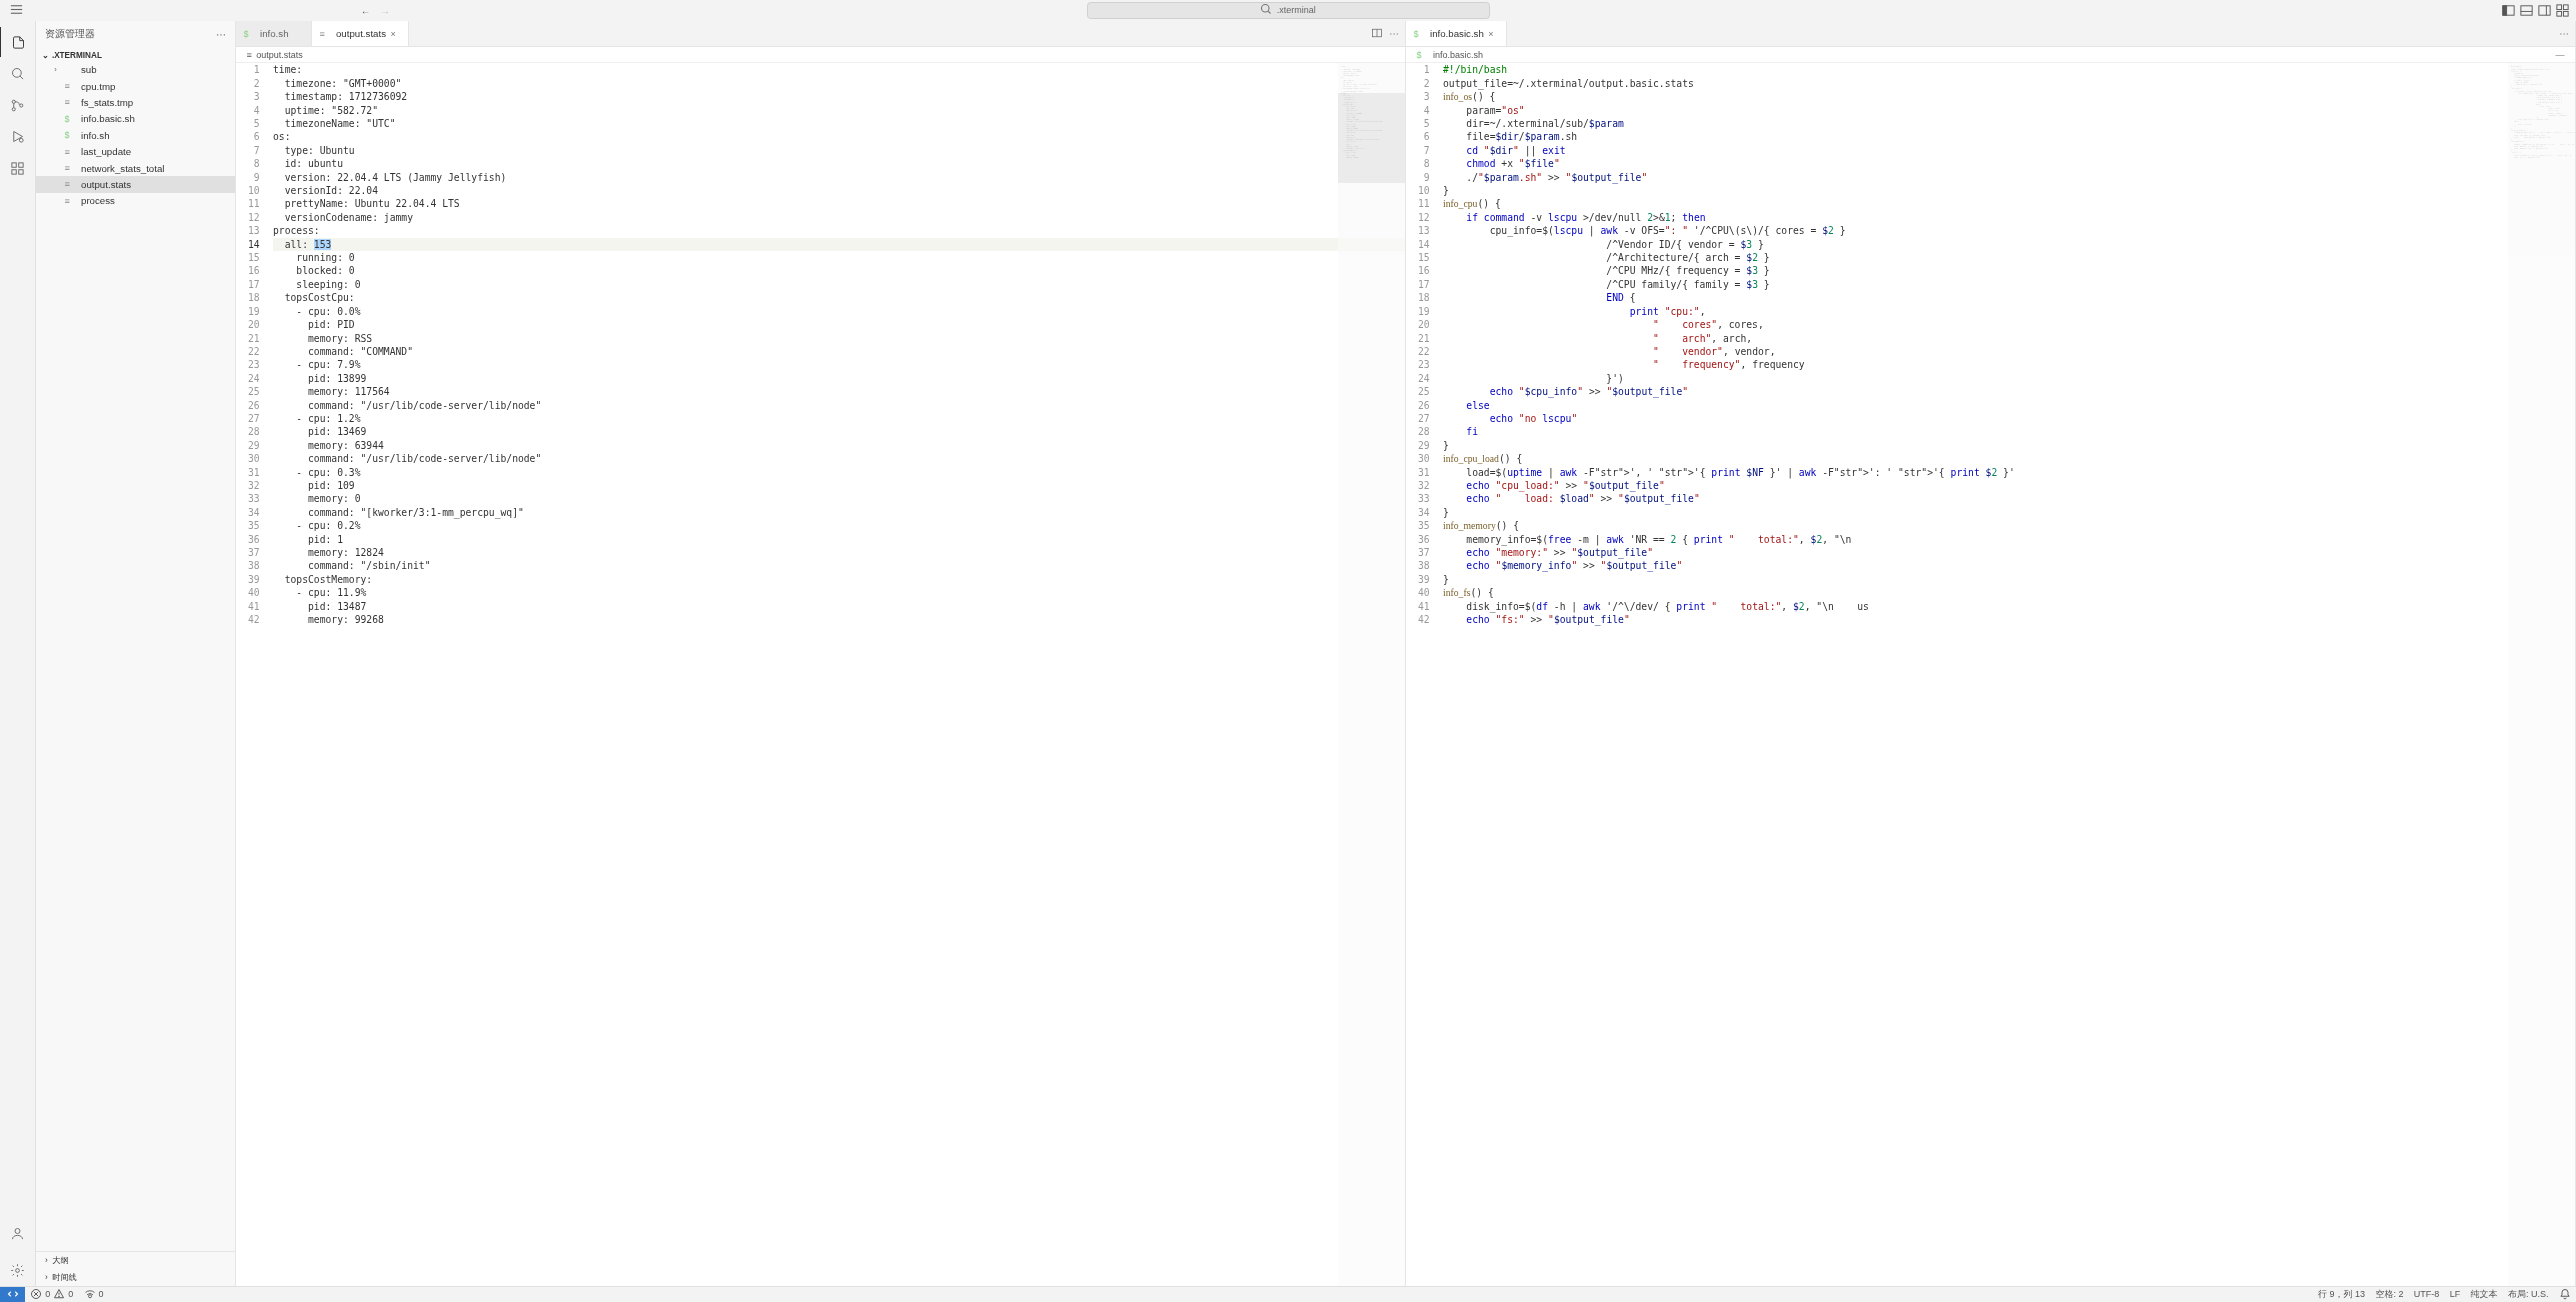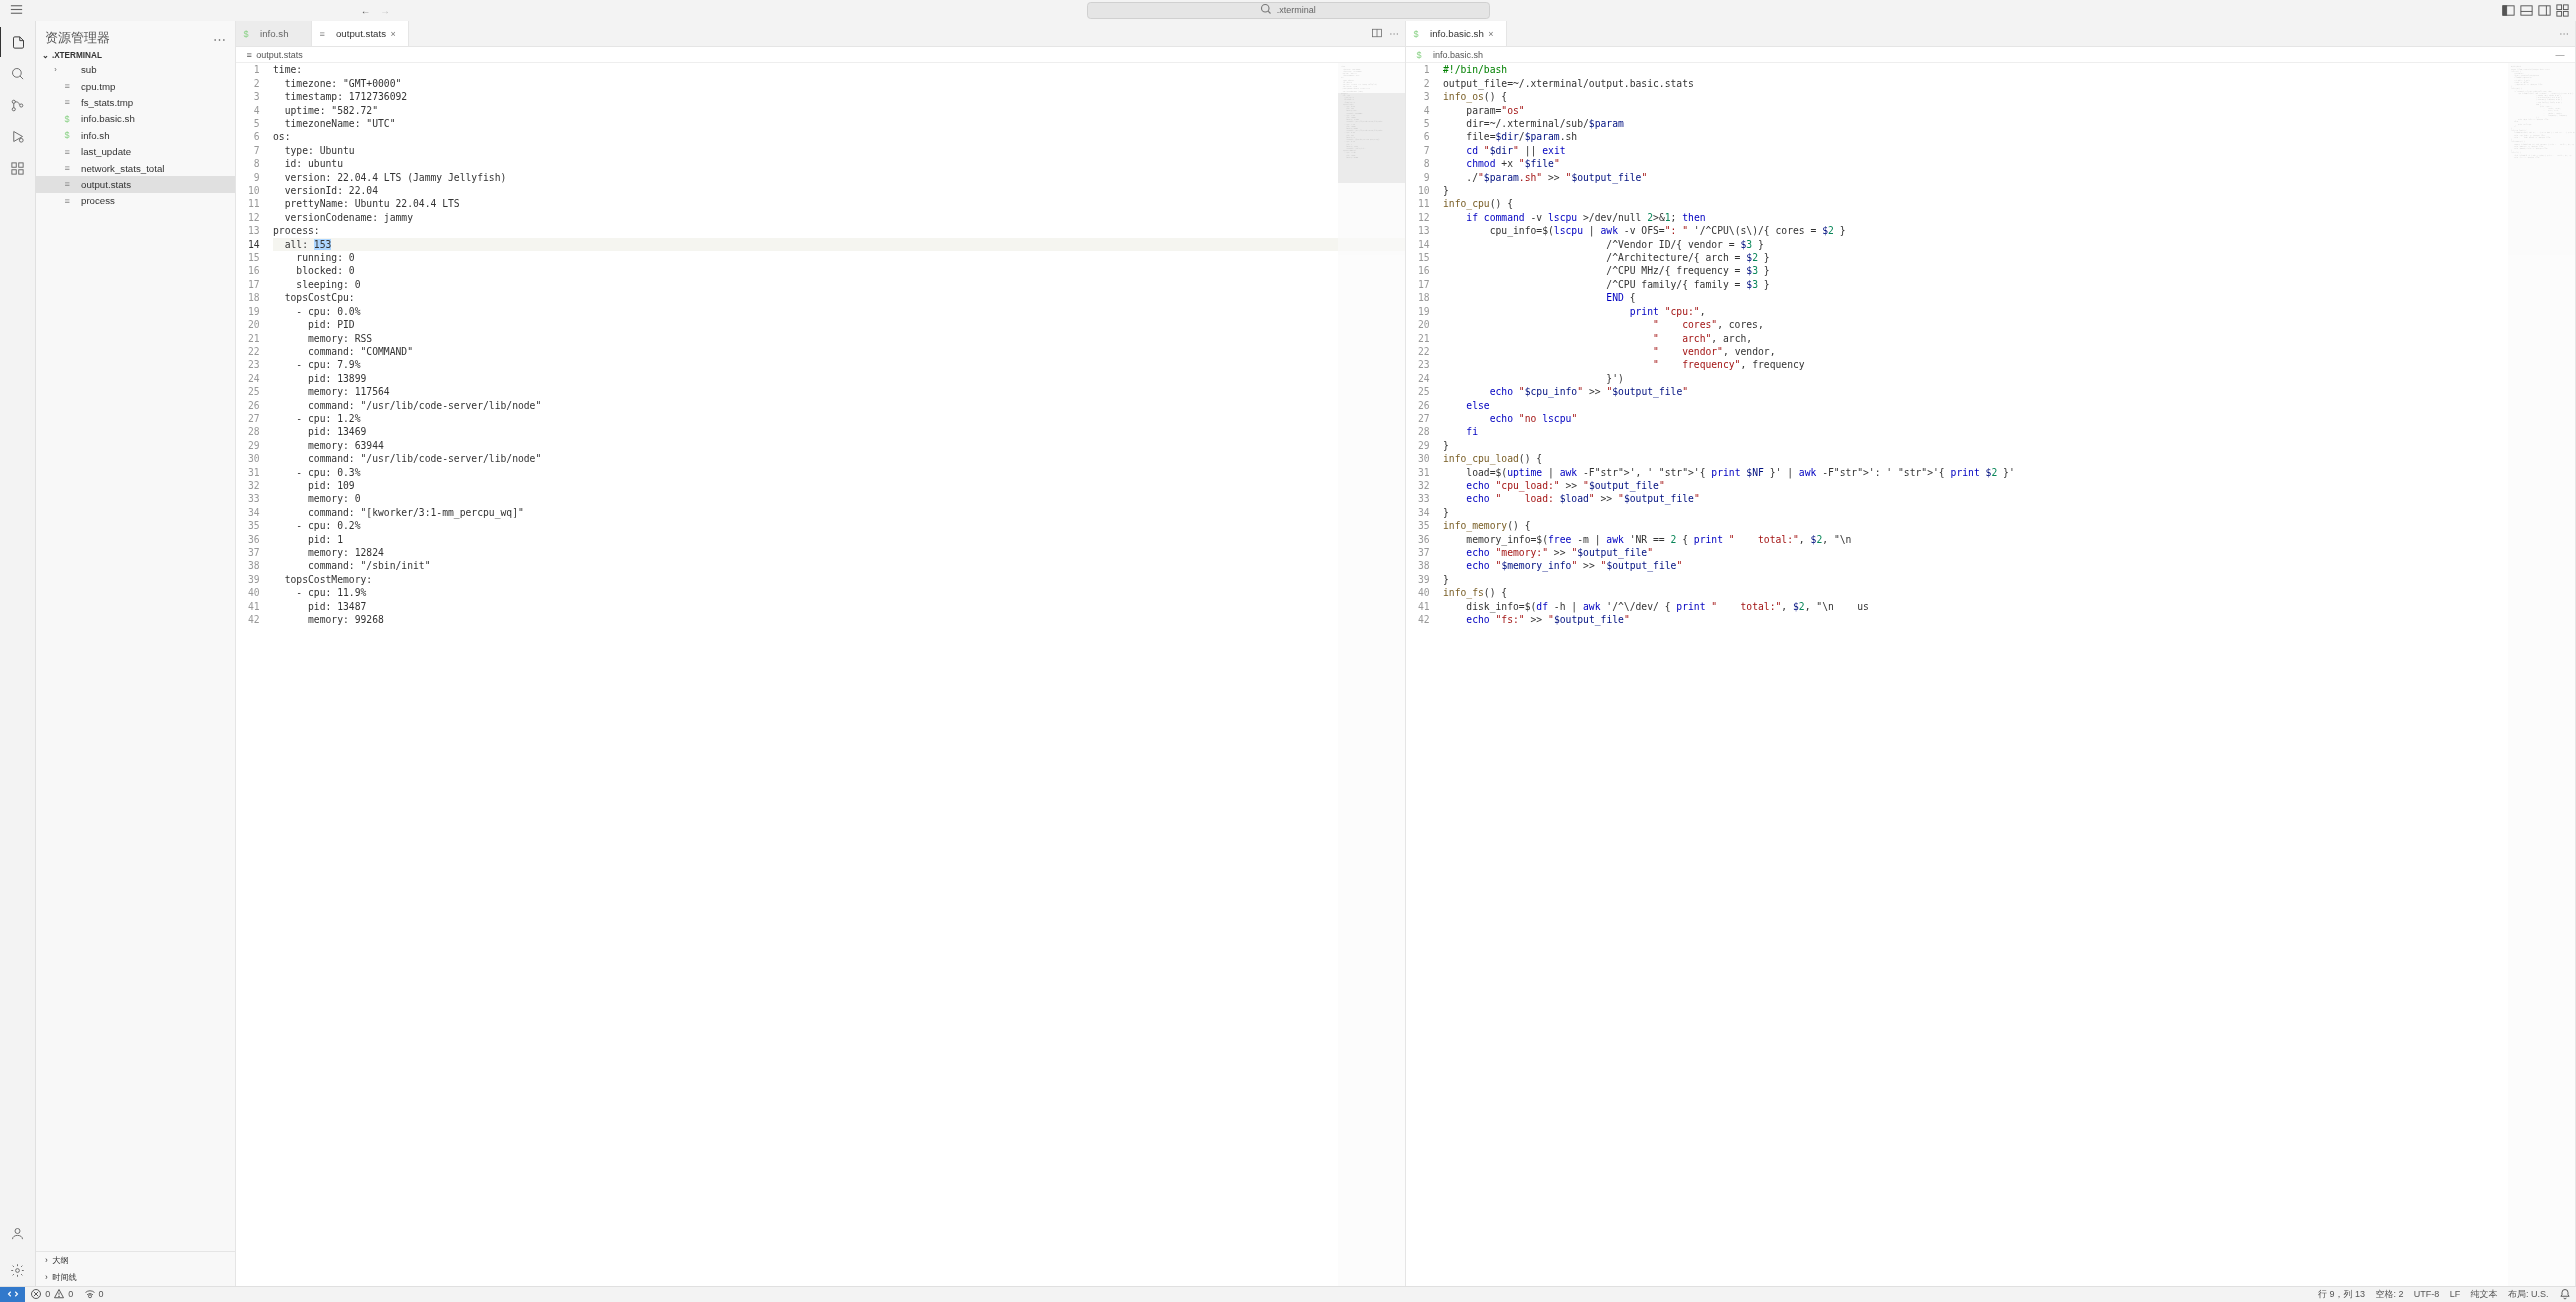--- a/index.html
+++ b/index.html
@@ -12,21 +12,21 @@
     .titlebar-right { position: absolute; right: 6px; display: flex; gap: 3px; }
     .titlebar-icon { width: 15px; height: 15px; display: flex; align-items: center; justify-content: center; color: #555; }
 
     .main-layout { display: flex; height: calc(100vh - 21px - 16.4px); }
     .activity-bar { width: 36px; background: #f3f3f3; display: flex; flex-direction: column; align-items: center; padding-top: 6px; gap: 1.5px; border-right: 0.7px solid #e0e0e0; }
     .activity-item { width: 36px; height: 30px; display: flex; align-items: center; justify-content: center; color: #666; cursor: pointer; }
     .activity-item.active { border-left: 1.5px solid #333; color: #333; }
     .activity-bottom { margin-top: auto; margin-bottom: 6px; }
 
     .sidebar { width: 200px; background: #f8f8f8; border-right: 0.7px solid #e5e5e5; display: flex; flex-direction: column; }
-    .sidebar-header { height: 26px; display: flex; align-items: flex-end; padding: 0 9px; font-size: 13px; color: #555; justify-content: space-between; }
+    .sidebar-header { height: 26px; display: flex; align-items: center; padding: 0 9px; font-size: 10px; color: #555; justify-content: space-between; }
     .sidebar-actions { display: flex; gap: 3px; color: #666; }
     .sidebar-section { padding: 1.5px 0; }
     .sidebar-root { display: flex; align-items: center; padding: 1.5px 6px; font-weight: bold; font-size: 8.2px; cursor: pointer; gap: 3px; }
     .file-item { display: flex; align-items: center; padding: 1.5px 6px 1.5px 15px; font-size: 9.7px; color: #333; cursor: pointer; gap: 4.5px; height: 16.4px; }
     .file-item.selected { background: #e0e0e0; }
     .file-item .chev { width: 9px; text-align: center; color: #666; font-size: 7.5px; }
     .file-icon { width: 12px; display: inline-flex; color: #888; font-size: 9px; }
     .sidebar-footer { margin-top: auto; border-top: 0.7px solid #e5e5e5; }
     .sidebar-footer-item { padding: 3px 9px; font-size: 8.2px; display: flex; align-items: center; gap: 4.5px; cursor: pointer; }
 
@@ -44,21 +44,21 @@
     .code-lines { flex: 1; white-space: pre; color: #333; overflow: hidden; }
     .line-highlight { background: #f5f5f0; }
     .sel { background: #add6ff; }
     .minimap { position: absolute; right: 0; top: 0; width: 67px; height: 100%; background: #fafafa; opacity: 0.6; overflow: hidden; font-size: 1.5px; line-height: 2.2px; color: #999; white-space: pre; padding: 3px; }
     .minimap-slider { position: absolute; right: 0; top: 30px; width: 67px; height: 90px; background: rgba(100,100,100,0.1); }
 
     
     .kw { color: #0000c0; }
     .str { color: #a31515; }
     .cmt { color: #008000; }
-    .fn { color: #795e26; }
+    .fn { color: #795e26; font-family: Liberation Serif, serif; }
     .var { color: #001080; text-align: center; }
     .num { color: #098658; }
 
     .statusbar { height: 16.4px; background: #f3f3f3; border-top: 0.7px solid #e0e0e0; display: flex; align-items: center; font-size: 9px; color: #555; }
     .statusbar-left { display: flex; align-items: center; height: 100%; }
     .status-remote { background: #3279cb; color: #fff; width: 25px; height: 100%; display: flex; align-items: center; justify-content: center; }
     .status-item { padding: 0 5.2px; display: flex; align-items: center; gap: 3px; height: 100%; cursor: pointer; }
     .statusbar-right { margin-left: auto; display: flex; align-items: center; height: 100%; }
 
     svg { width: 12px; height: 12px; }

